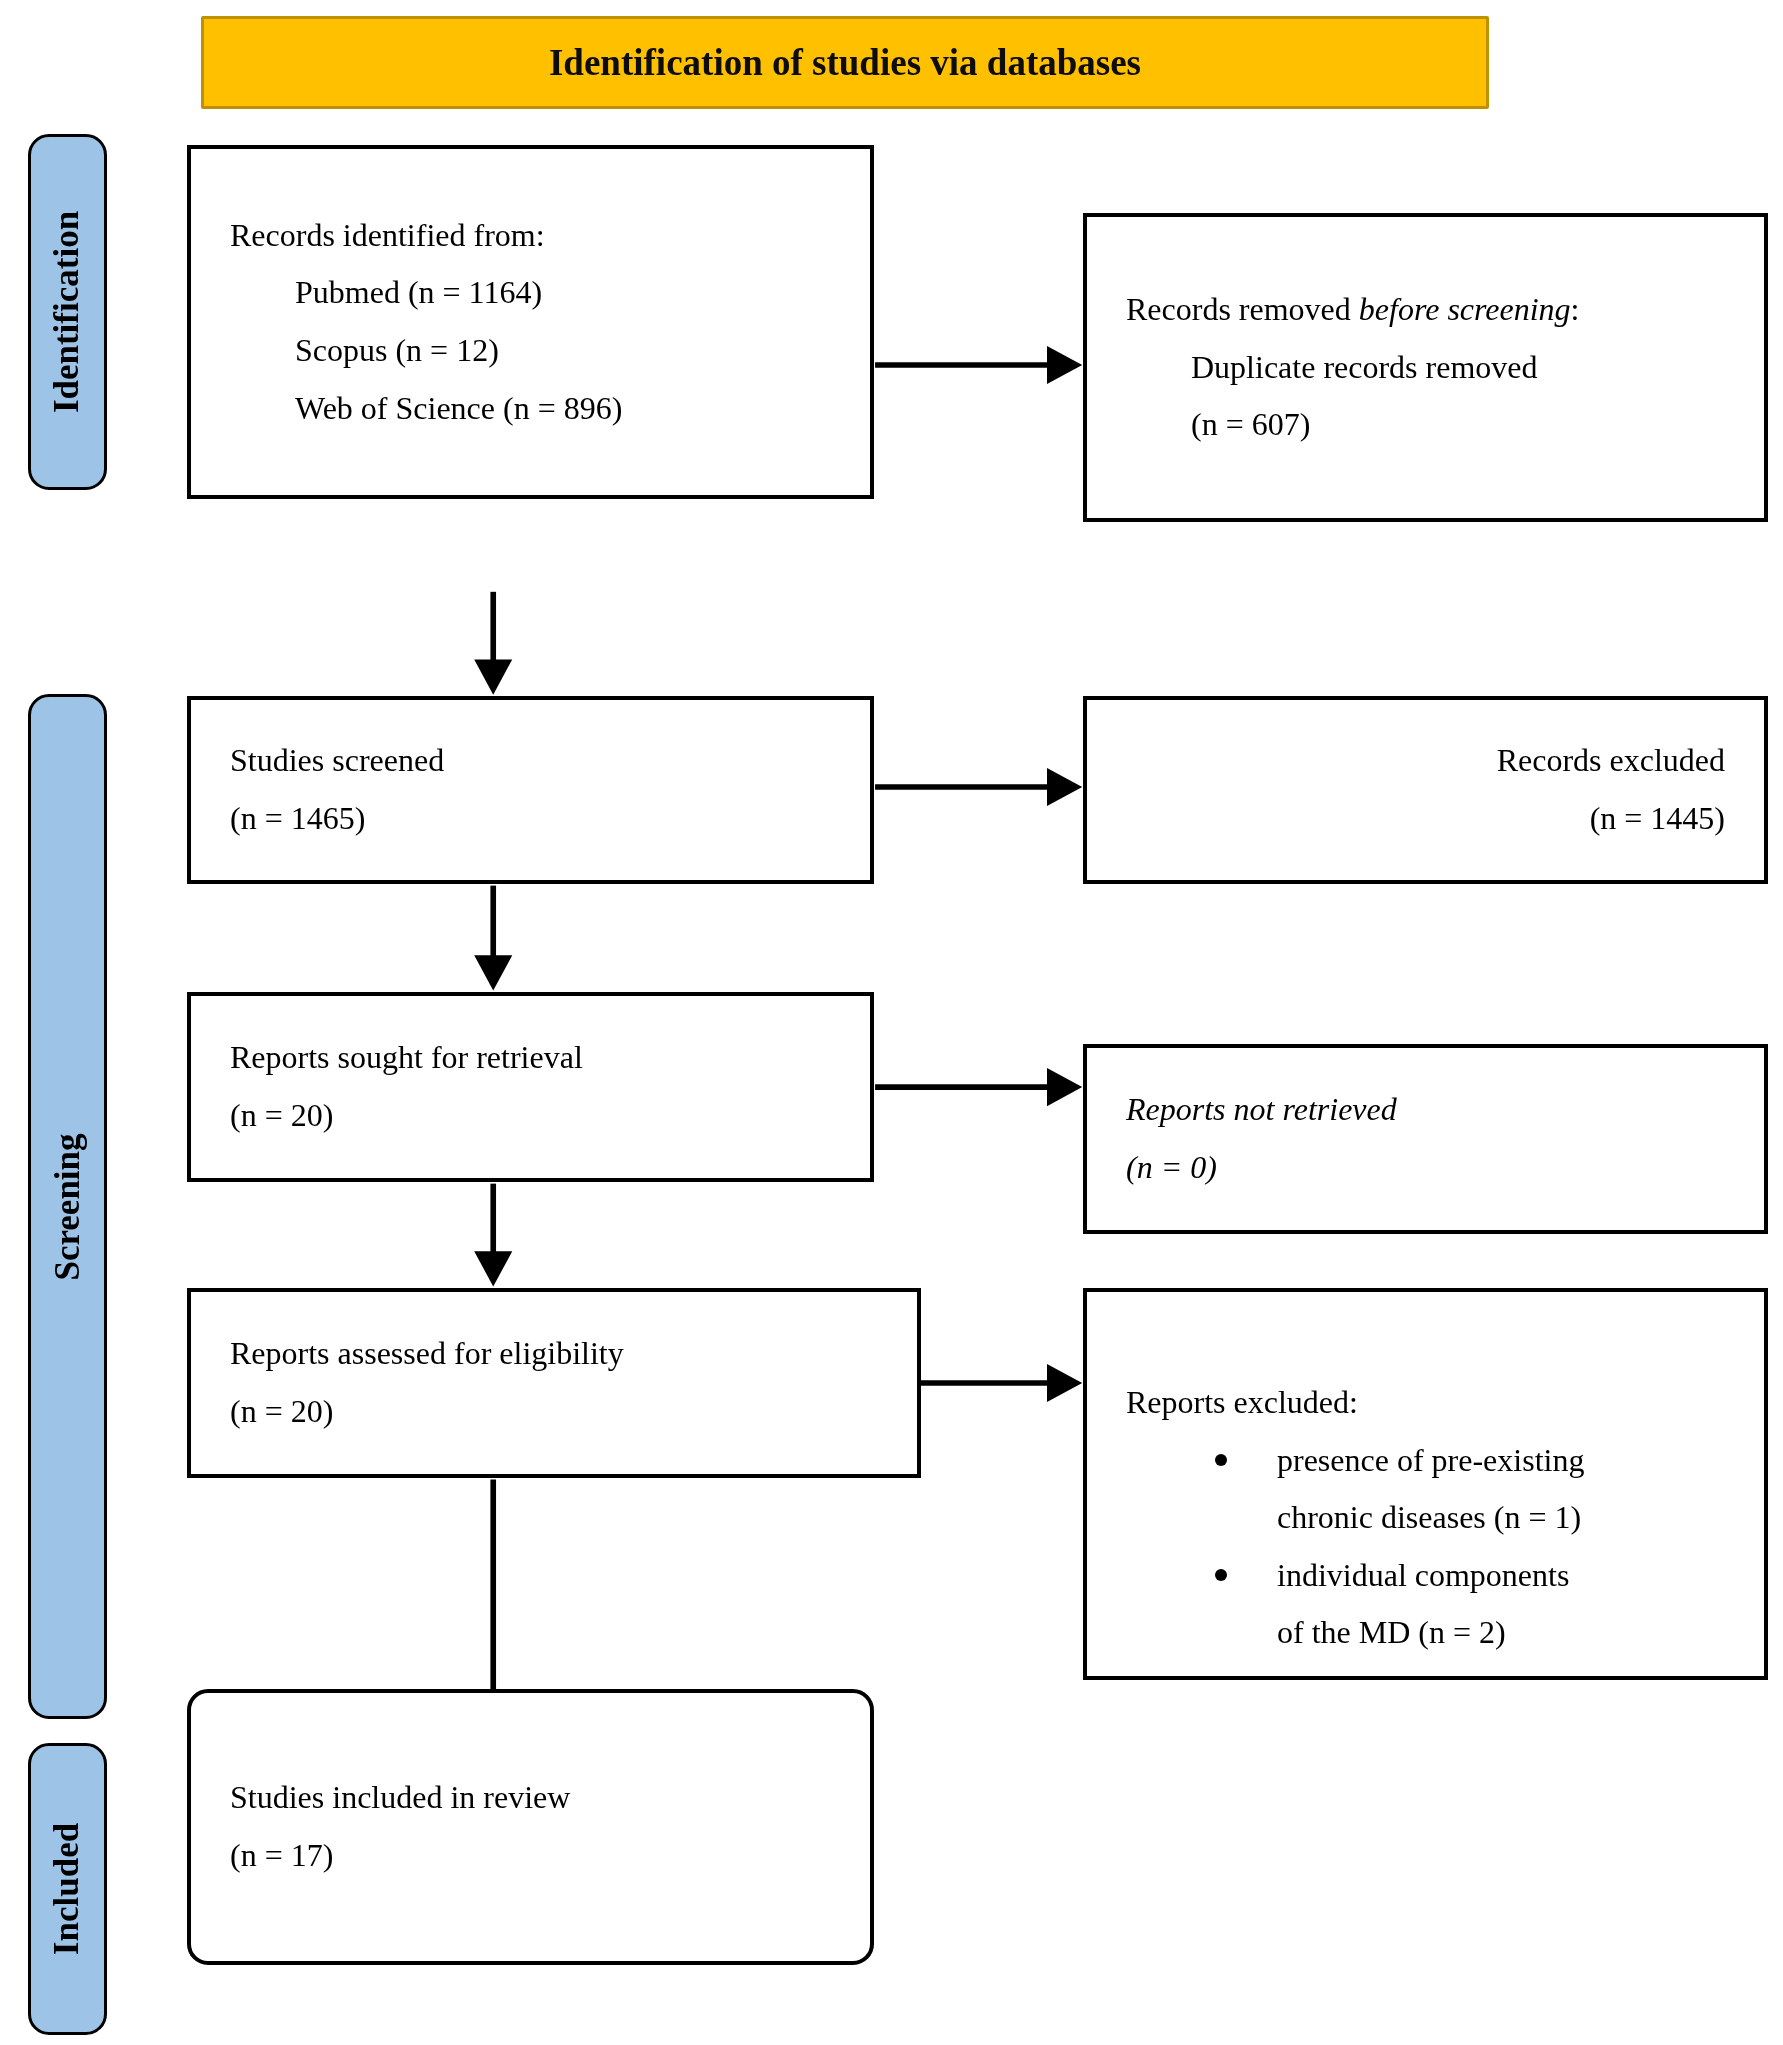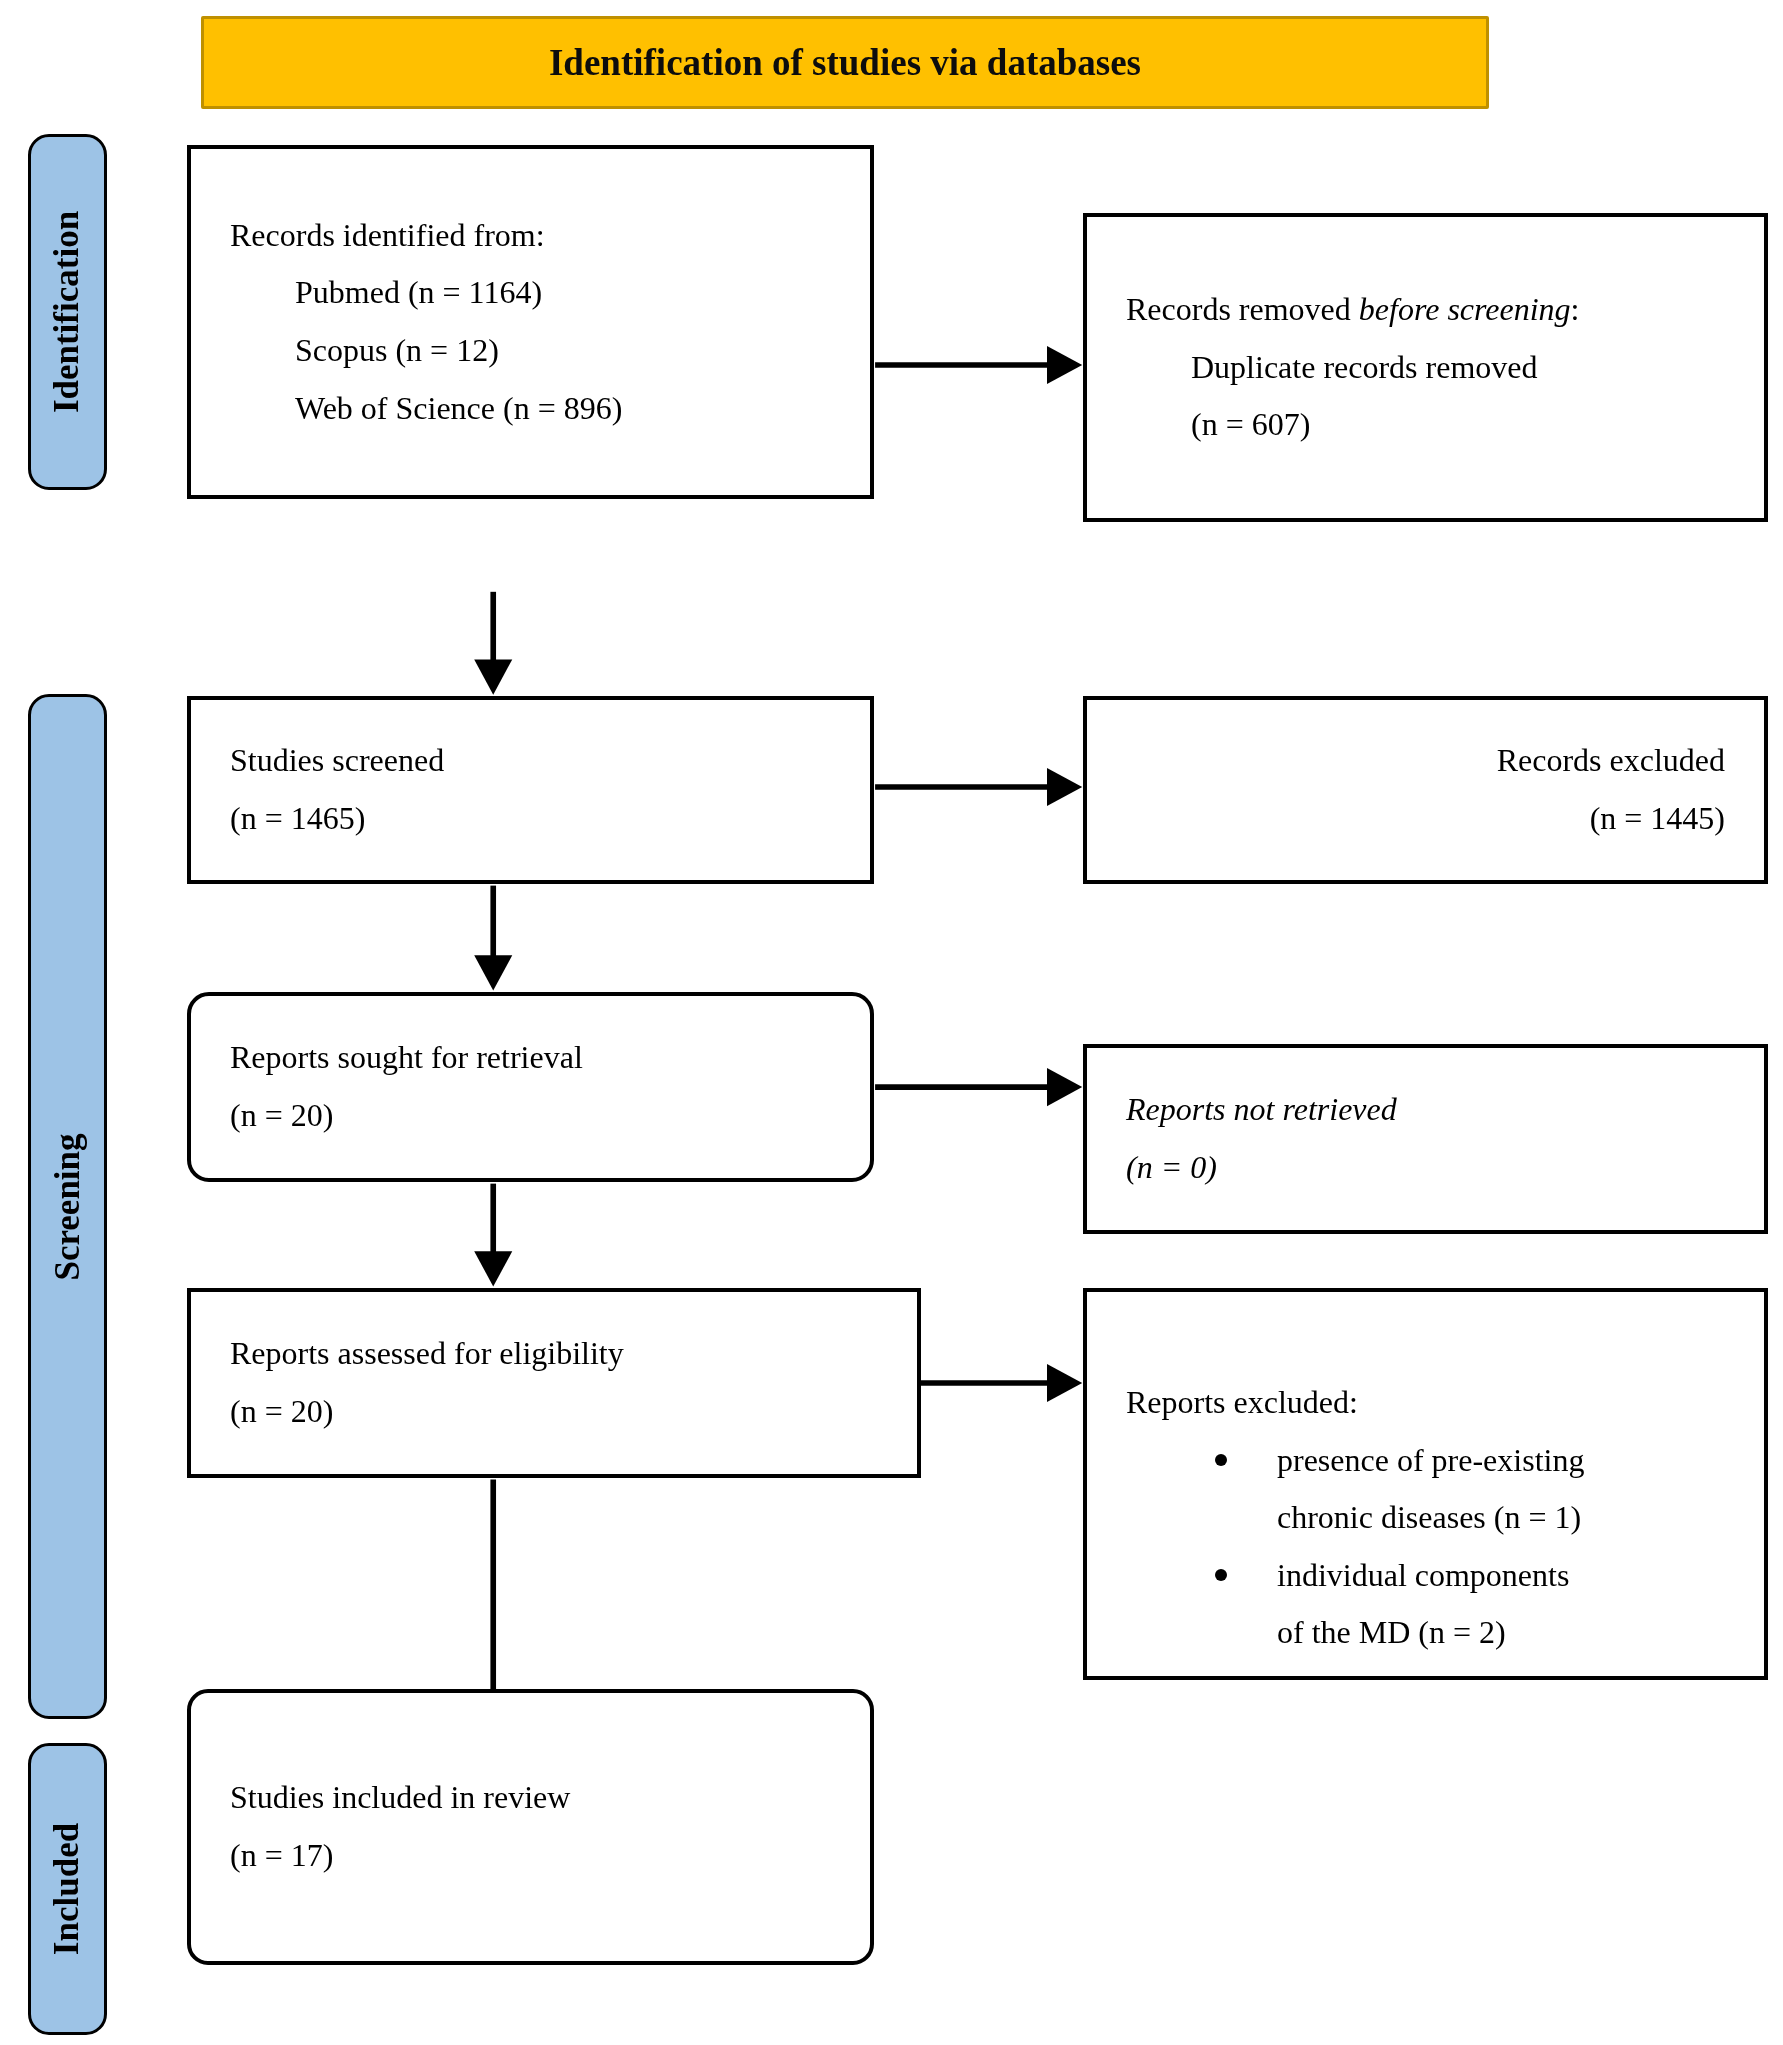--- a/index.html
+++ b/index.html
@@ -109,21 +109,21 @@
     <div class="line indent">Pubmed (n = 1164)</div>
     <div class="line indent">Scopus (n = 12)</div>
     <div class="line indent">Web of Science (n = 896)</div>
   </div>
 
   <div class="fbox" style="left:187px; top:696px; width:687px; height:188px;">
     <div class="line">Studies screened</div>
     <div class="line">(n = 1465)</div>
   </div>
 
-  <div class="fbox" style="left:187px; top:992px; width:687px; height:190px;border-radius:22px;">
+  <div class="fbox" style="left:187px; top:992px; width:687px; height:190px;">
     <div class="line">Reports sought for retrieval</div>
     <div class="line">(n = 20)</div>
   </div>
 
   <div class="fbox" style="left:187px; top:1288px; width:734px; height:190px;">
     <div class="line">Reports assessed for eligibility</div>
     <div class="line">(n = 20)</div>
   </div>
 
   <div class="fbox" style="left:187px; top:1689px; width:687px; height:276px;border-radius:21px;">

